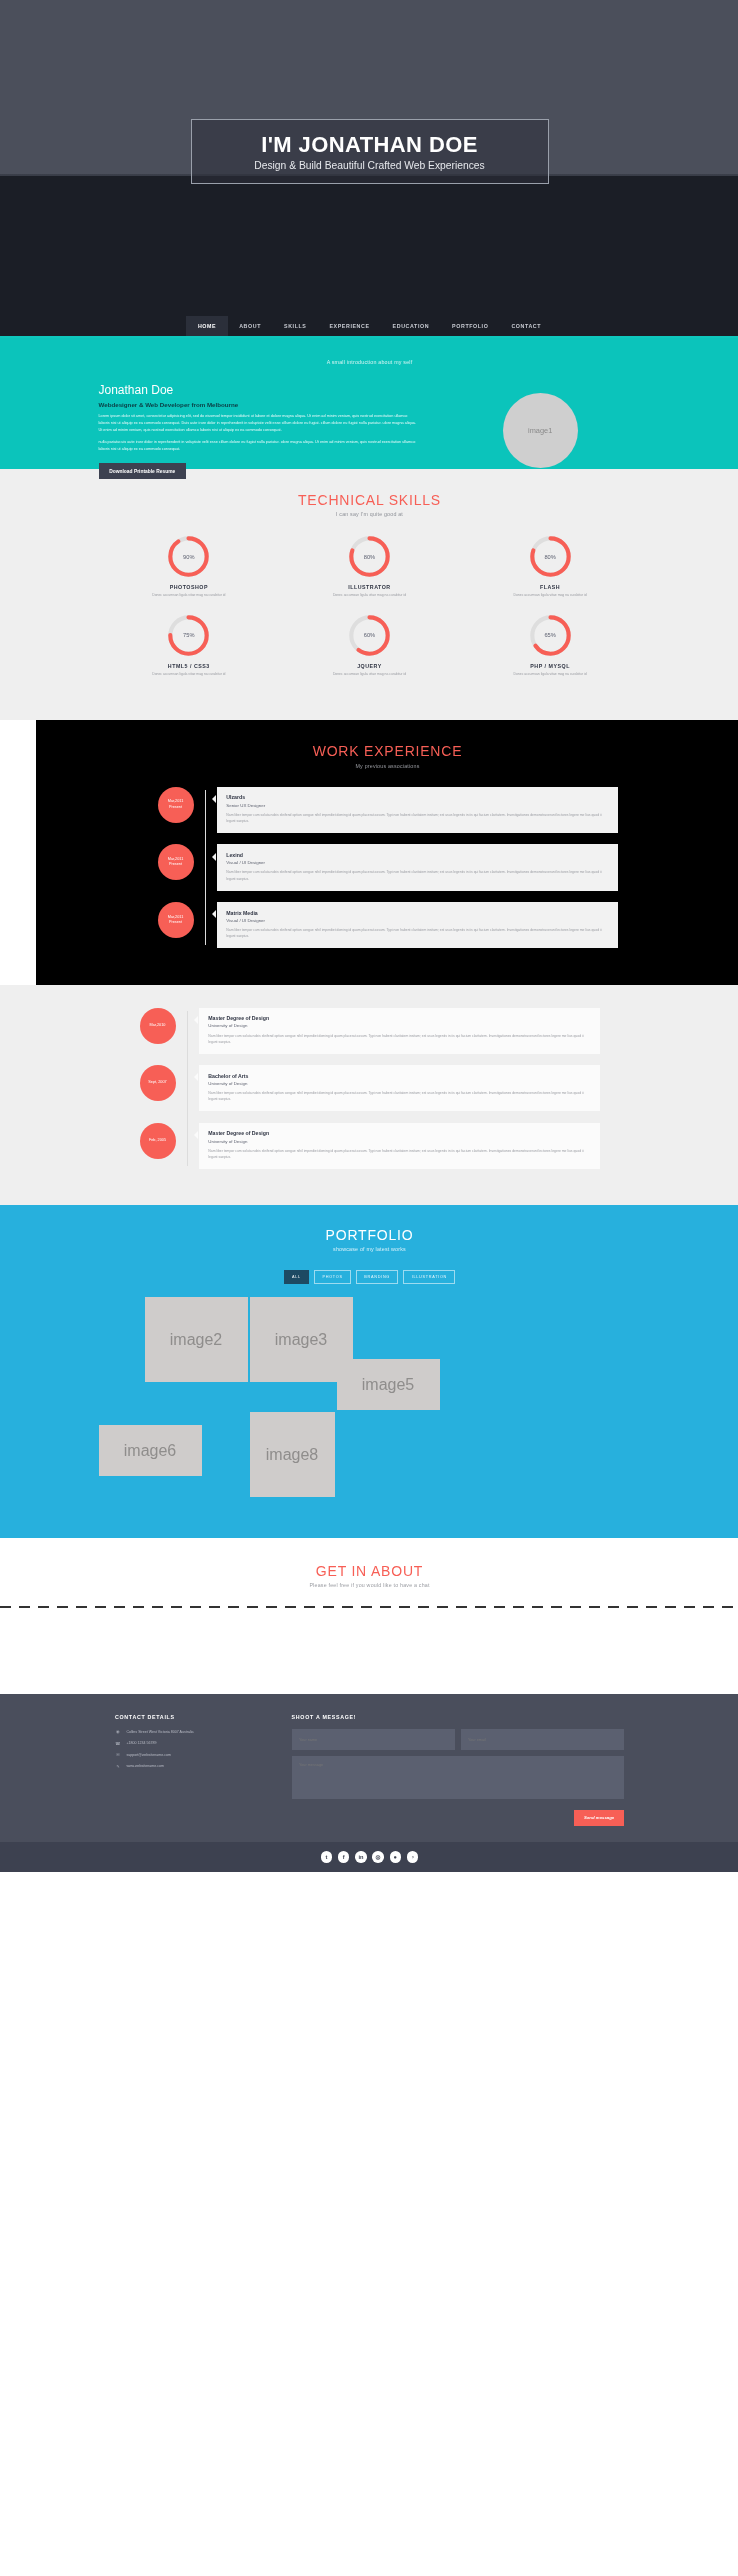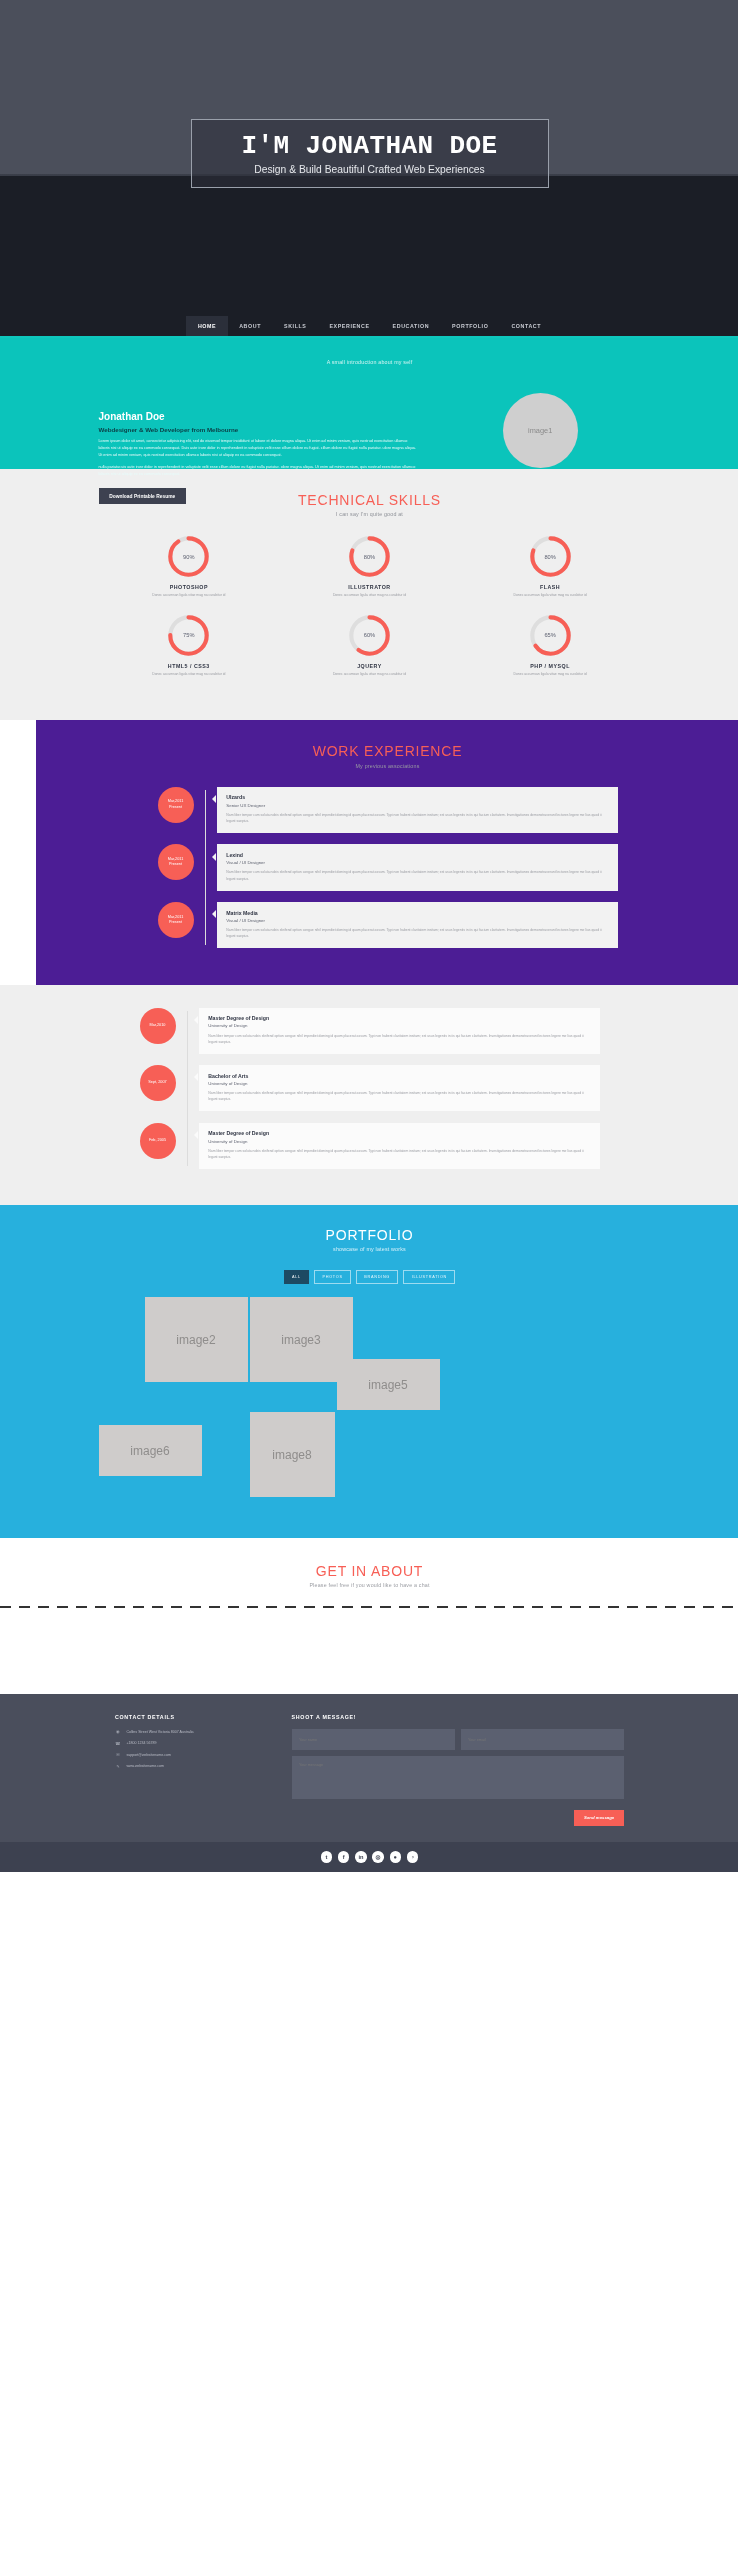--- a/index.html
+++ b/index.html
@@ -26,22 +26,22 @@
     position: absolute;
     left: 50%; transform: translateX(-50%);
     top: 119px;
     width: 358px;
     border: 0.8px solid #9aa0ab;
     background: rgba(45,48,58,0.55);
     padding: 13px 8.2px 11.5px;
     text-align: center;
   }
   .hero-title {
-    font-family: Liberation Mono, monospace;
-    color:#fff; font-weight:bold; font-size:26px; letter-spacing:0.4px;
+    font-family: Liberation Sans, sans-serif;
+    color:#fff; font-weight:bold; font-size:22px; letter-spacing:0.4px;
     line-height: 1.05;
   }
   .hero-sub {
     color:#e6e8ec; font-size:10.3px; margin-top:4.1px; font-weight:400;
   }
 
   
   .nav {
     height: 22px; background:#1b1e26; position:relative;
     display:flex; justify-content:center; align-items:stretch;
@@ -60,21 +60,21 @@
   }
   .sec-sub { font-size: 5.3px; margin-top: 3.3px; letter-spacing:0.2px; }
   .container { width: 542px; margin: 0 auto; }
 
   
   .about { background:#0bc4bb; color:#fff; height: 131px; padding-top:18px;}
   .about .sec-title { color:#fff; }
   .about .sec-sub { color:#d6f6f4; }
   .about-row { display:flex; gap: 21.3px; margin-top: 9.8px; }
   .about-left { width: 320px; }
-  .about-name { font-size:10px; font-weight:700; color:#fff; margin-bottom:3.3px;margin-top:28px;}
+  .about-name { font-size:12px; font-weight:400; color:#fff; margin-bottom:3.3px;}
   .about-role { font-size:6.2px; font-weight:bold; color:#0b3d44; margin-bottom:5.7px;}
   .about-p { font-size:3.8px; line-height:1.85; color:#e7fbfa; margin-bottom:4.9px;}
   .btn-resume {
     display:inline-block; background:#3d4150; color:#fff;
     font-size:4.9px; font-weight:bold; padding:5.7px 10.7px; margin-top:4.9px;
     border:none; cursor:pointer;
   }
   .about-right { flex:1; display:flex; justify-content:center; padding-top:9.8px;}
   .avatar {
     width: 75px; height:75px; border-radius:50%;
@@ -91,21 +91,21 @@
   .dial { width:43px; height:43px; margin:0 auto 5.7px; position:relative; }
   .dial svg { display:block; transform: rotate(-90deg); }
   .dial .pct {
     position:absolute; inset:0; display:flex; align-items:center; justify-content:center;
     font-size:5.7px; color:#5c6070;
   }
   .skill-name { font-size:5.3px; font-weight:bold; color:#2f3443; letter-spacing:0.5px; }
   .skill-desc { font-size:3.4px; color:#9a9ca2; line-height:1.7; margin-top:3.3px; }
 
   
-  .exp { background:#4c1d95; padding: 23px 0 24.6px; margin-left: 36px; }
+  .exp { background:#000000; padding: 23px 0 24.6px; margin-left: 36px; }
   .edu { background:#efefef; padding: 23px 0 24.6px; }
   .exp .sec-title, .edu .sec-title { color:#f75f56; }
   .exp .sec-sub, .edu .sec-sub { color:#9a9ca2; }
   .tl-wrap { width:460px; margin:0 auto; position:relative; }
   .tl-line { position:absolute; left:47px; top:3.3px; bottom:3.3px; width:0.8px; background:#dcdcdc;}
   .tl-item { display:flex; align-items:flex-start; margin-bottom:11.5px; position:relative; }
   .tl-date {
     width:36px; height:36px; border-radius:50%; background:#f75f56; color:#fff;
     display:flex; flex-direction:column; align-items:center; justify-content:center;
     font-size:3.8px; line-height:1.5; flex:none; margin-right: 23px; z-index:2;
@@ -130,21 +130,21 @@
   .portfolio .sec-sub { color:#d8f1fa; }
   .filters { display:flex; justify-content:center; gap:4.9px; margin-bottom:13px; }
   .filter {
     font-size:3.8px; color:#eaf7fc; border:0.8px solid rgba(255,255,255,0.55);
     padding:4.1px 7.4px; letter-spacing:0.7px; cursor:pointer; background:transparent;
   }
   .filter.active { background:#1d4a63; border-color:#1d4a63; color:#fff; }
   .grid { position:relative; width:542px; margin:0 auto; height:213px; }
   .tile {
     position:absolute; background:#cfcccb; color:#8f8d8c;
-    display:flex; align-items:center; justify-content:center; font-size:12px;
+    display:flex; align-items:center; justify-content:center; font-size:16px;
   }
 
   
   .contact { background:#fff; padding:24.6px 0 0; }
   .contact .sec-title { color:#f75f56; }
   .contact .sec-sub { color:#9a9ca2; }
   .dashes { margin-top:18px; height:2.5px;
     background-image: repeating-linear-gradient(90deg,#333 0 10.7px, transparent 10.7px 19px);
   }
   .map-area { height: 86px; background:#ffffff; }

